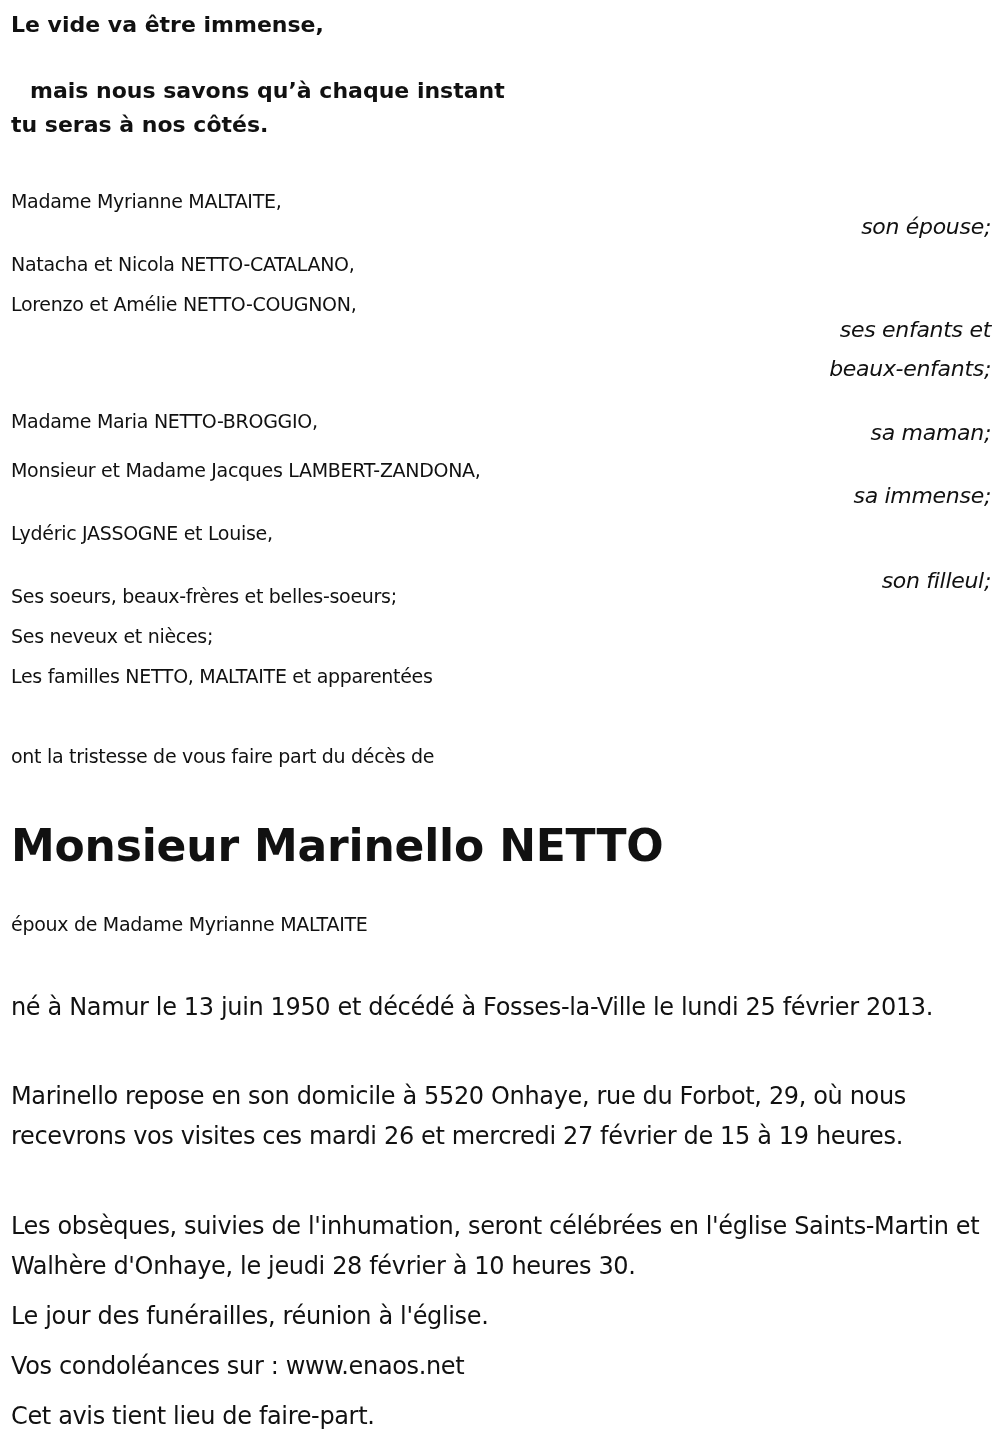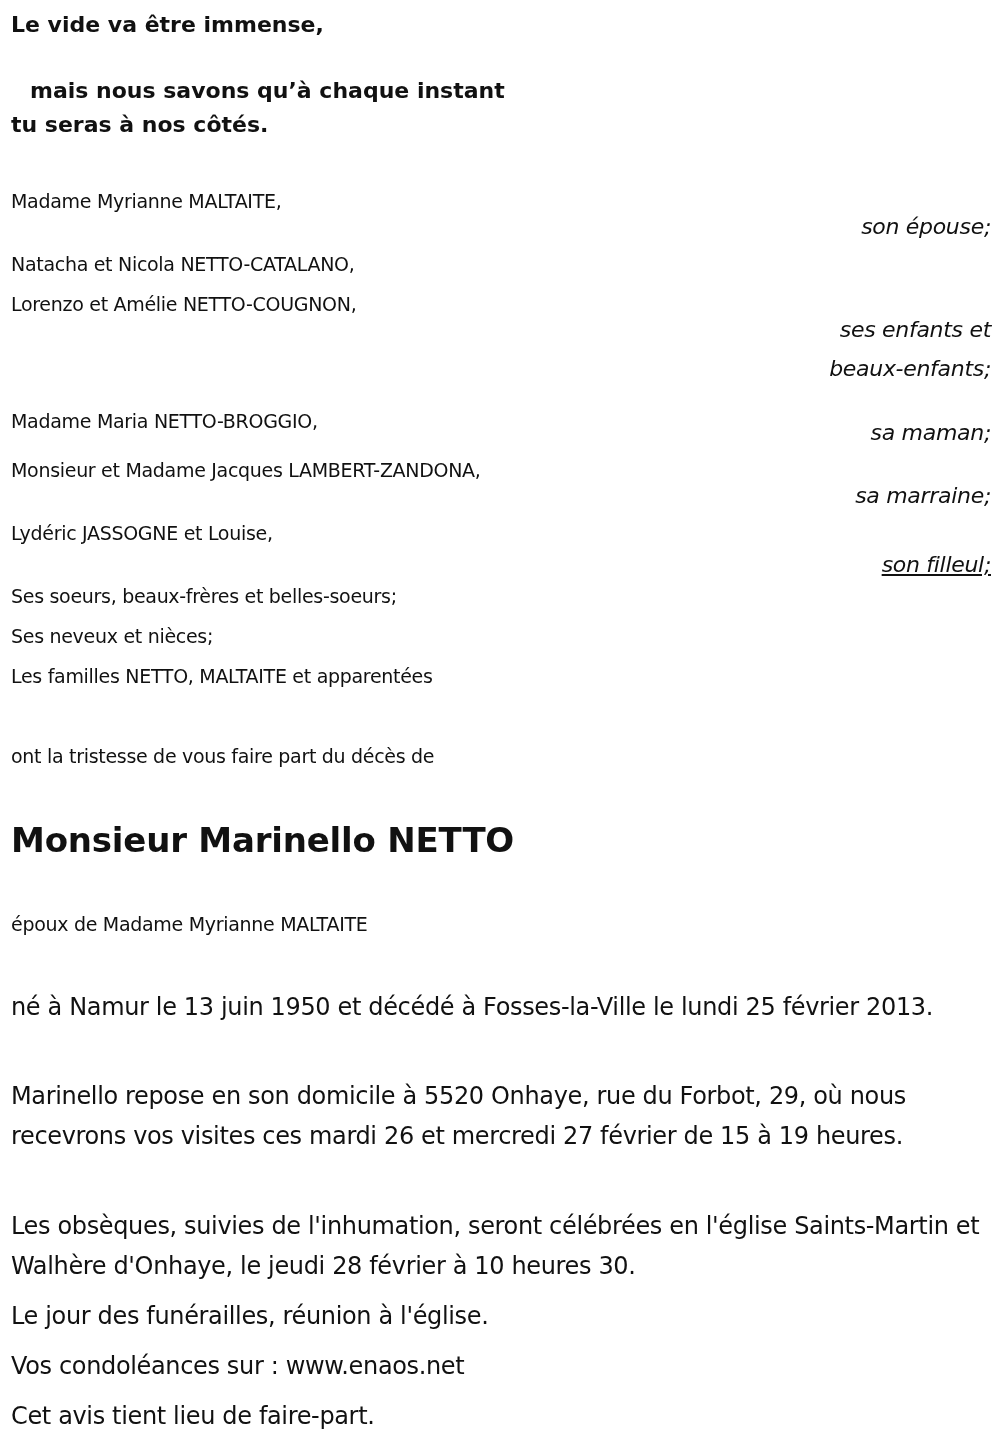--- a/index.html
+++ b/index.html
@@ -38,21 +38,21 @@
     }
     .role {
       font-style: italic;
       font-size: 22px;
       right: 0;
       text-align: right;
       letter-spacing: -0.3px;
     }
     .name-title {
       font-weight: bold;
-      font-size: 34px;
+      font-size: 44px;
       letter-spacing: -0.2px;
       text-align: right;
     }
     .para {
       position: absolute;
       font-size: 24px;
       line-height: 40px;
       width: 975px;
       white-space: normal;
       letter-spacing: -0.35px;
@@ -72,24 +72,24 @@
 
   <div class="abs line" style="top:253px;">Natacha et Nicola NETTO-CATALANO,</div>
   <div class="abs line" style="top:293px;">Lorenzo et Amélie NETTO-COUGNON,</div>
   <div class="abs role" style="top:317px;font-style:italic;">ses enfants et</div>
   <div class="abs role" style="top:356px;">beaux-enfants;</div>
 
   <div class="abs line" style="top:410px;">Madame Maria NETTO-BROGGIO,</div>
   <div class="abs role" style="top:420px;margin-left:20px;">sa maman;</div>
 
   <div class="abs line" style="top:459px;">Monsieur et Madame Jacques LAMBERT-ZANDONA,</div>
-  <div class="abs role" style="top:483px;">sa marraine;</div>
+  <div class="abs role" style="top:483px;">sa immense;</div>
 
   <div class="abs line" style="top:522px;">Lydéric JASSOGNE et Louise,</div>
-  <div class="abs role" style="top:552px;text-decoration:underline;">son filleul;</div>
+  <div class="abs role" style="top:568px;">son filleul;</div>
 
   <div class="abs line" style="top:585px;">Ses soeurs, beaux-frères et belles-soeurs;</div>
   <div class="abs line" style="top:625px;">Ses neveux et nièces;</div>
   <div class="abs line" style="top:665px;">Les familles NETTO, MALTAITE et apparentées</div>
 
   <div class="abs line" style="top:745px;">ont la tristesse de vous faire part du décès de</div>
 
   <div class="abs name-title" style="top:820px;">Monsieur Marinello NETTO</div>
   <div class="abs line" style="top:913px;">époux de Madame Myrianne MALTAITE</div>
 

